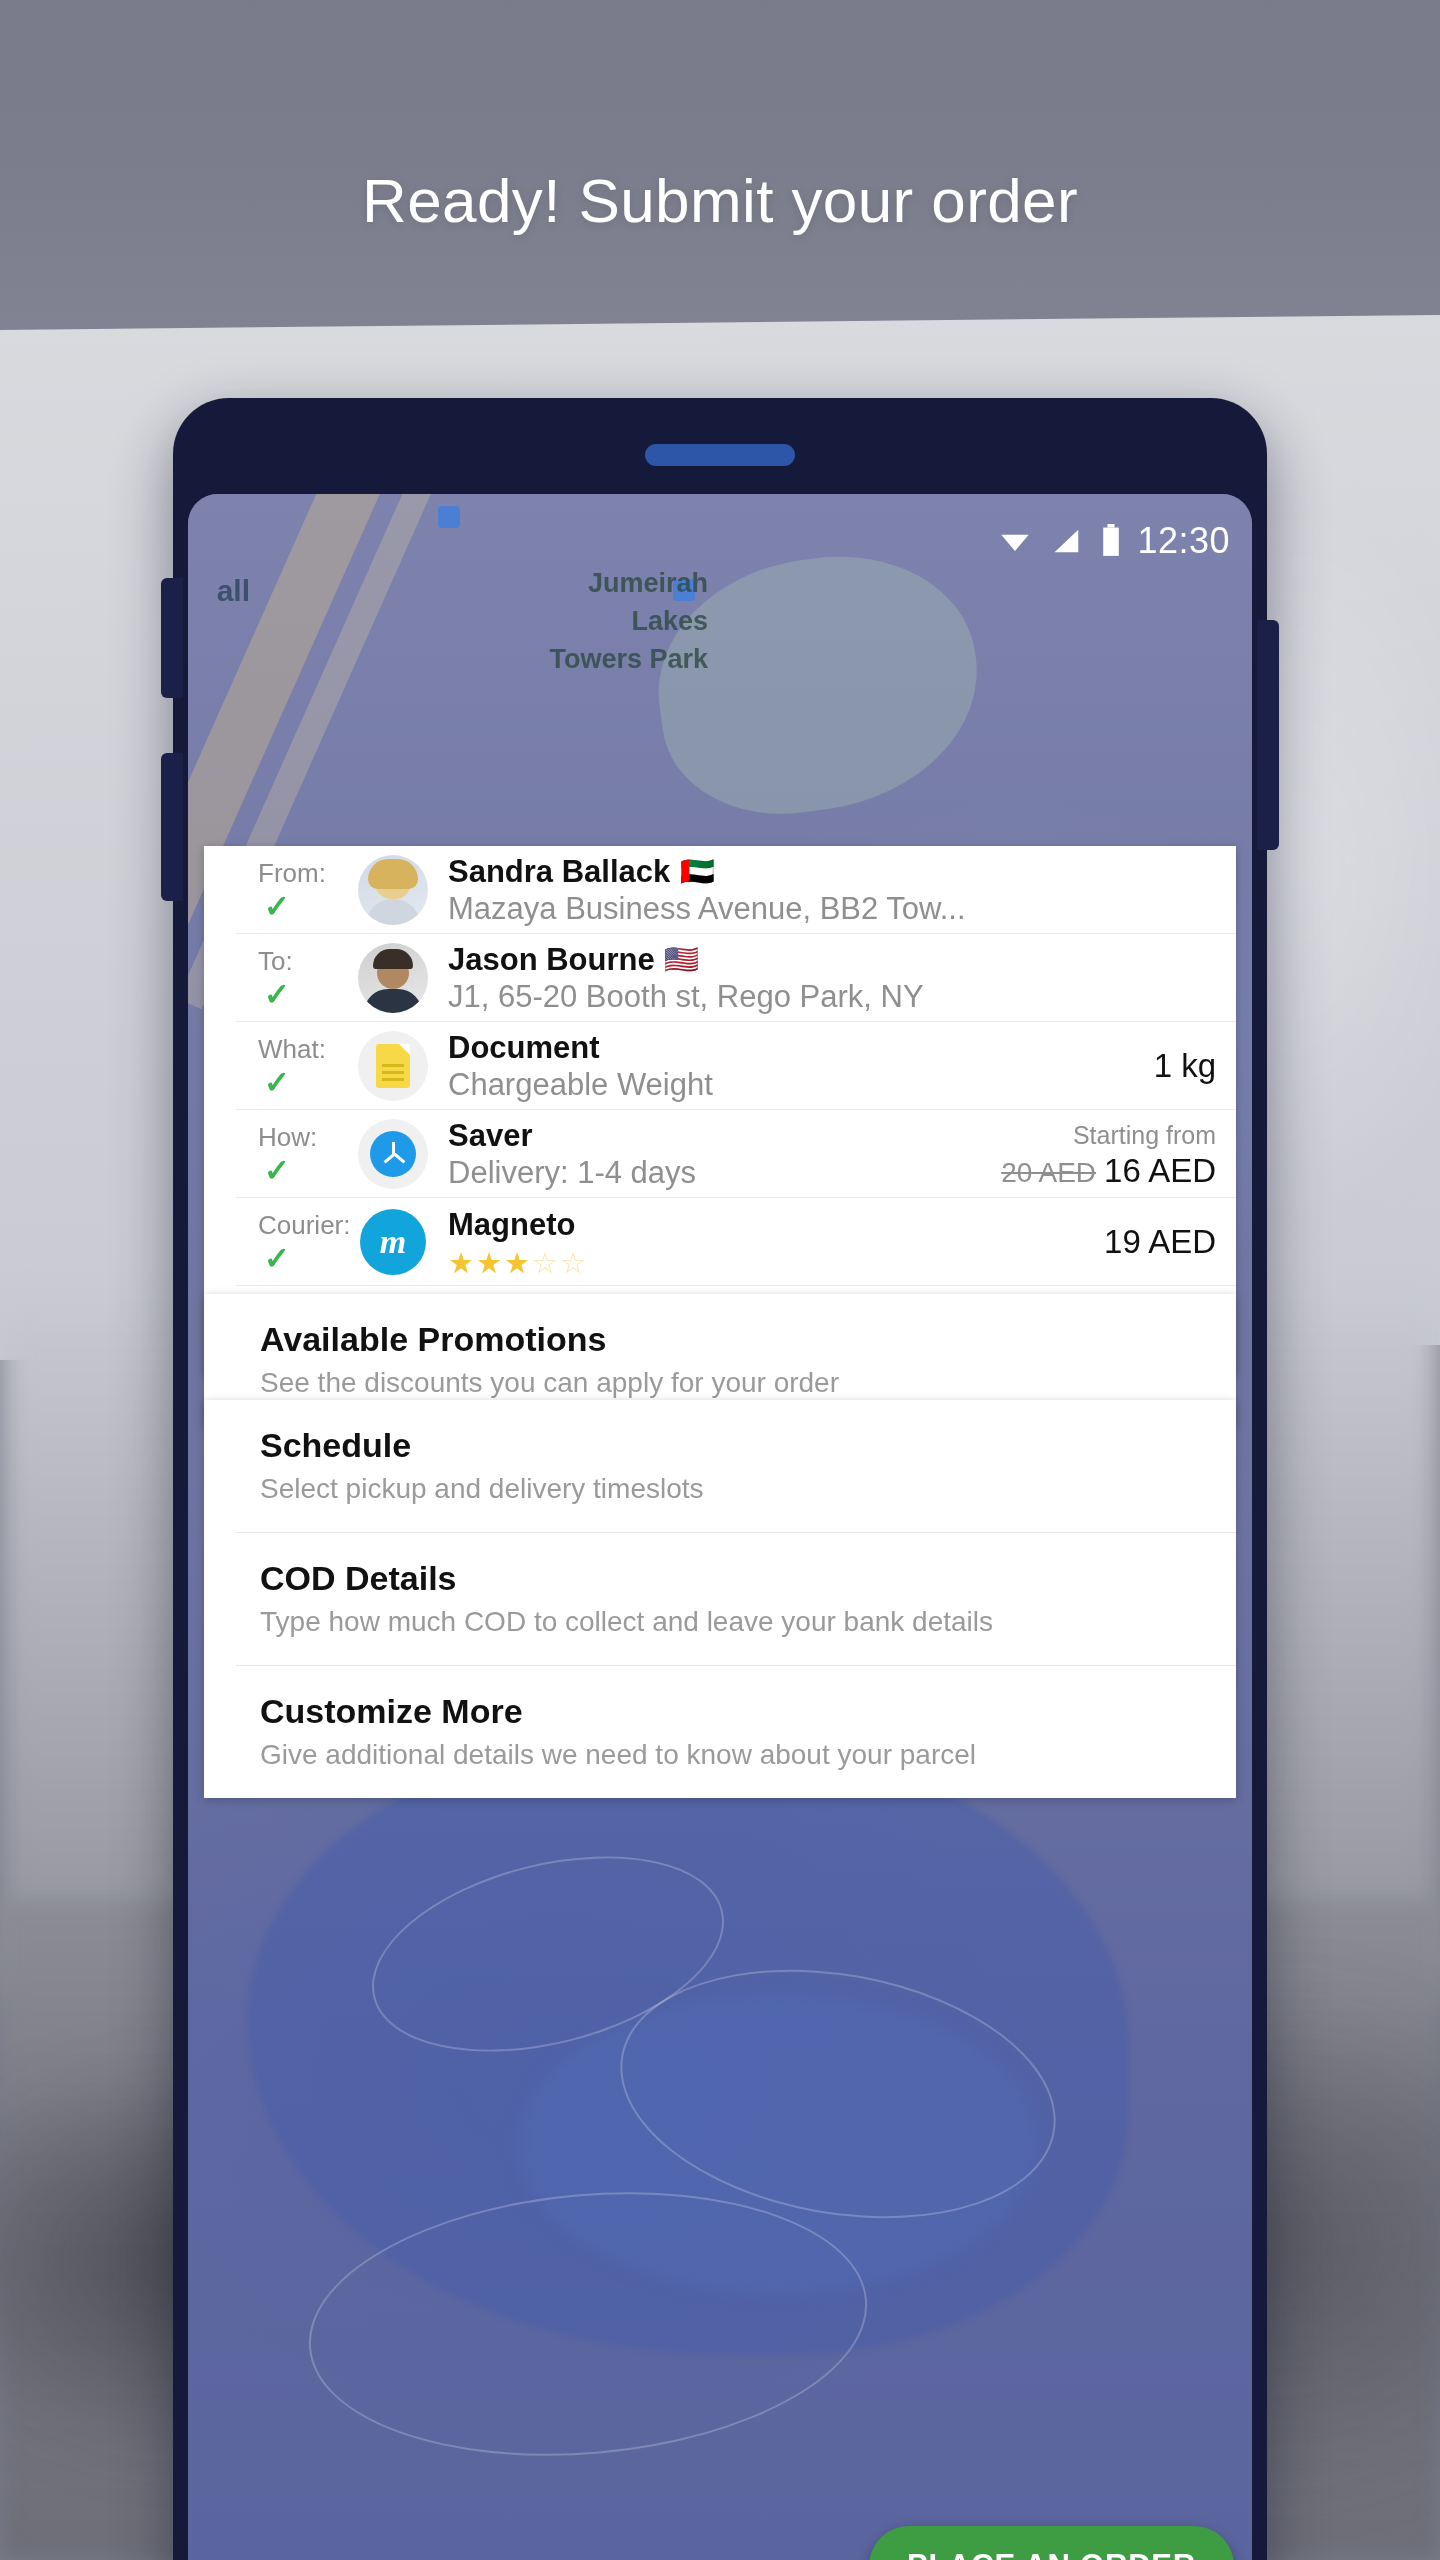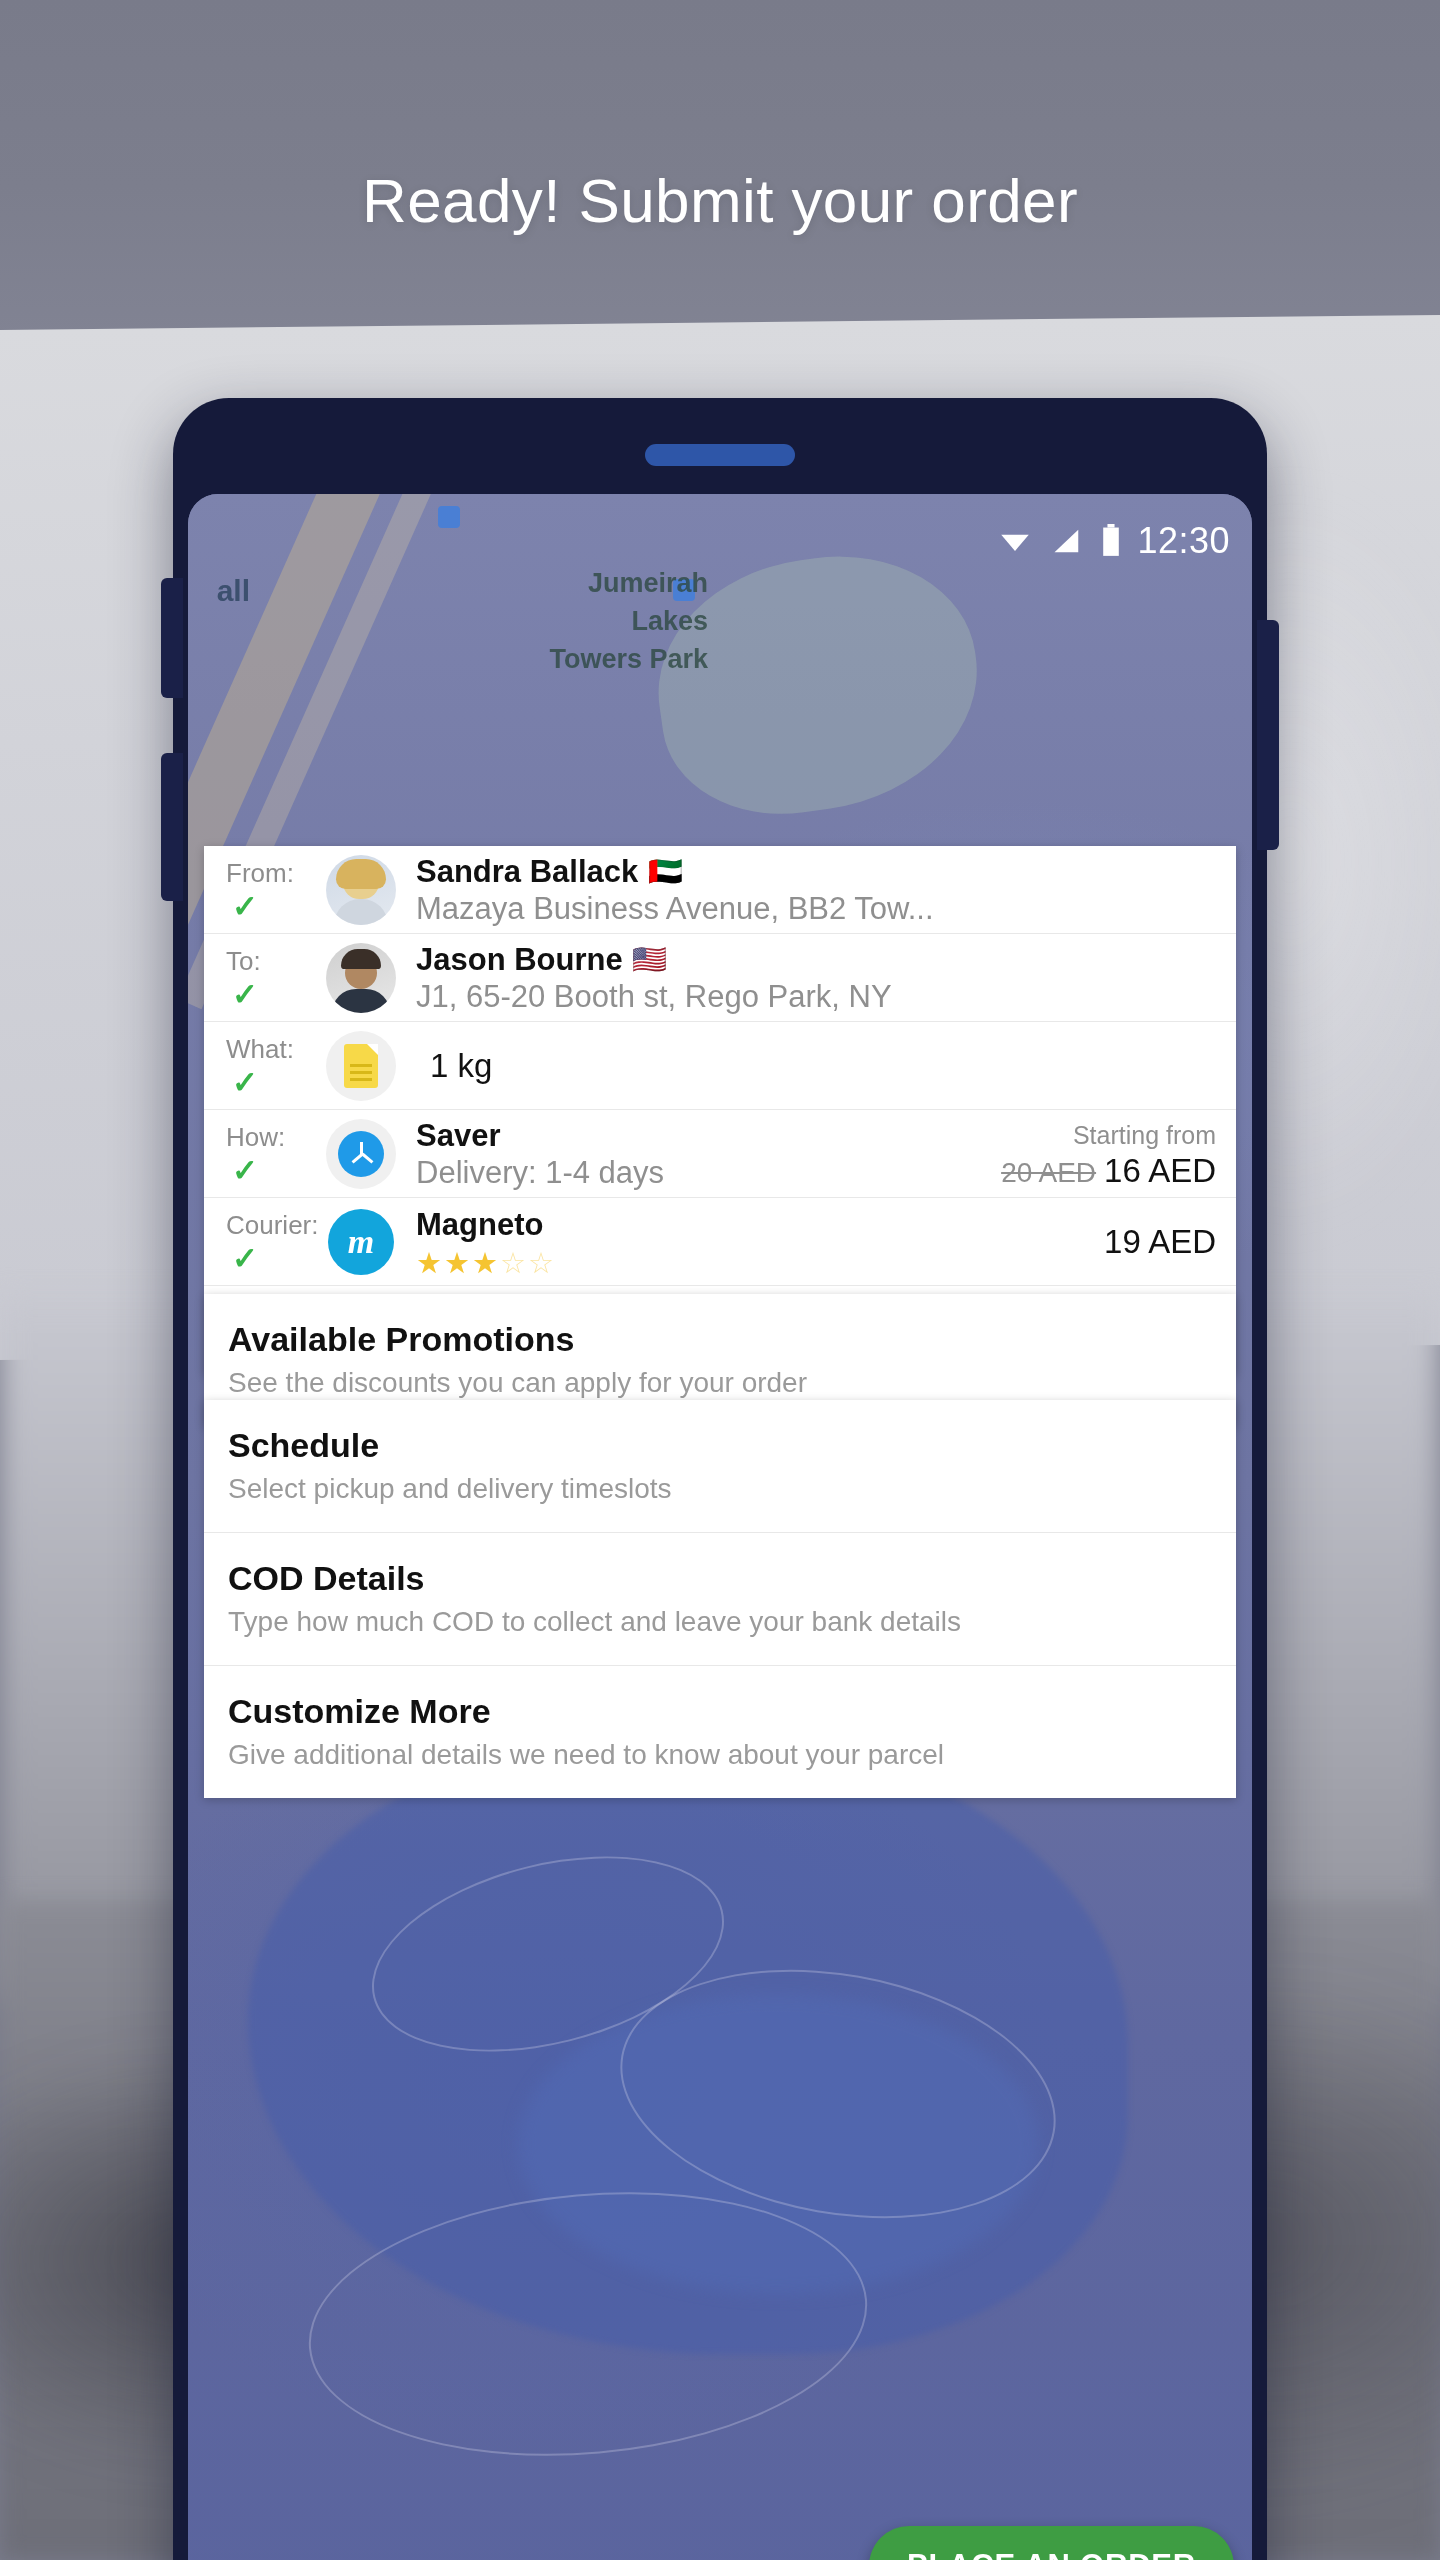--- a/index.html
+++ b/index.html
@@ -150,20 +150,21 @@
   .ham-badge {
     position:absolute; left:156px; top:620px; width:58px; height:62px;
     background:#1669ad; border-radius:12px;
   }
 
   
   .card {
     position:absolute; left:16px; width:1032px;
     background:#ffffff;
     box-shadow:0 2px 9px rgba(0,0,0,.22);
+    padding-left:32px;
   }
   .card-summary { top:352px; }
   .card-promo   { top:800px; }
   .card-opts    { top:906px; }
 
   .row {
     display:flex; align-items:center;
     padding:0 20px 0 22px;
     border-bottom:1px solid #e8e8e8;
     min-height:88px;
@@ -368,20 +369,26 @@
       <div class="row">
         <div class="row-label">
           <span class="lbl">What:</span>
           <span class="tick">✓</span>
         </div>
         <div class="row-icon">
           <div class="ic-doc">
               <i></i>
             </div>
         </div>
+        <div class="row-body">
+          <div class="row-title">
+            <span>Document</span>
+          </div>
+          <div class="row-sub">Chargeable Weight</div>
+        </div>
         <div class="row-right">
           <div class="price-main">1 kg</div>
         </div>
       </div>
 
       <div class="row">
         <div class="row-label">
           <span class="lbl">How:</span>
           <span class="tick">✓</span>
         </div>

